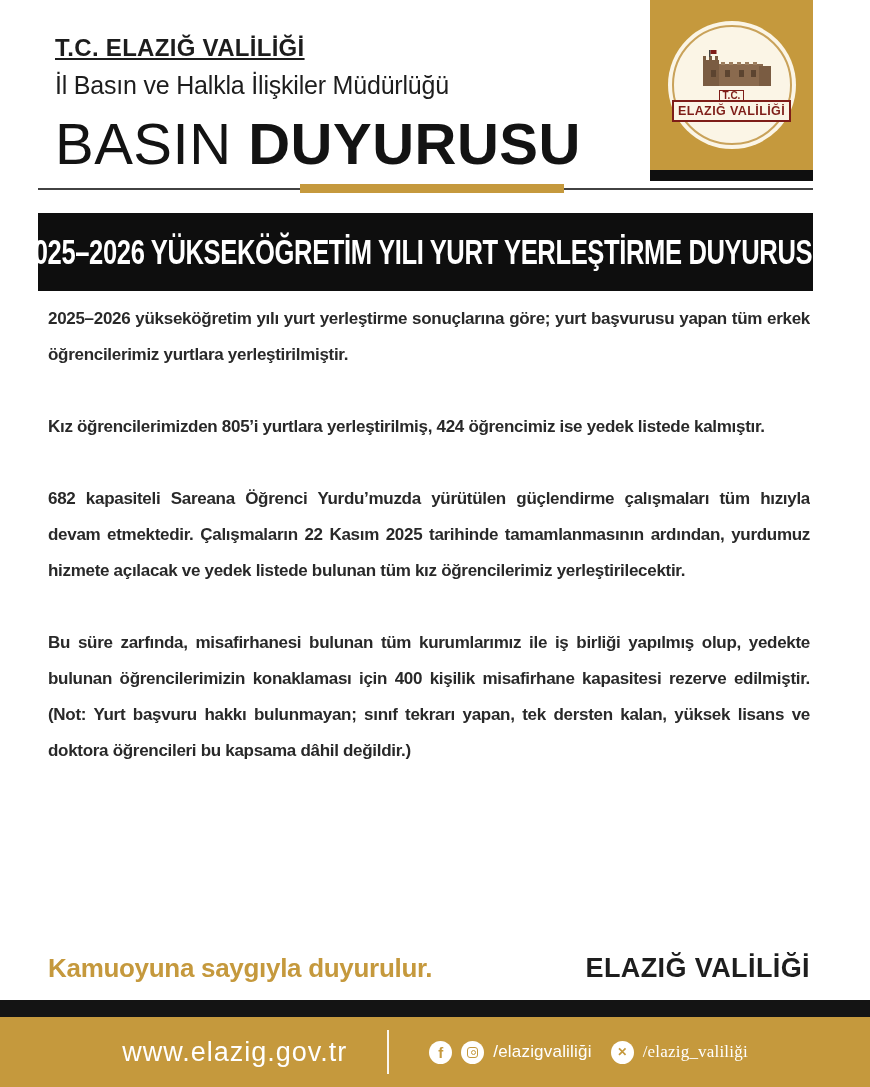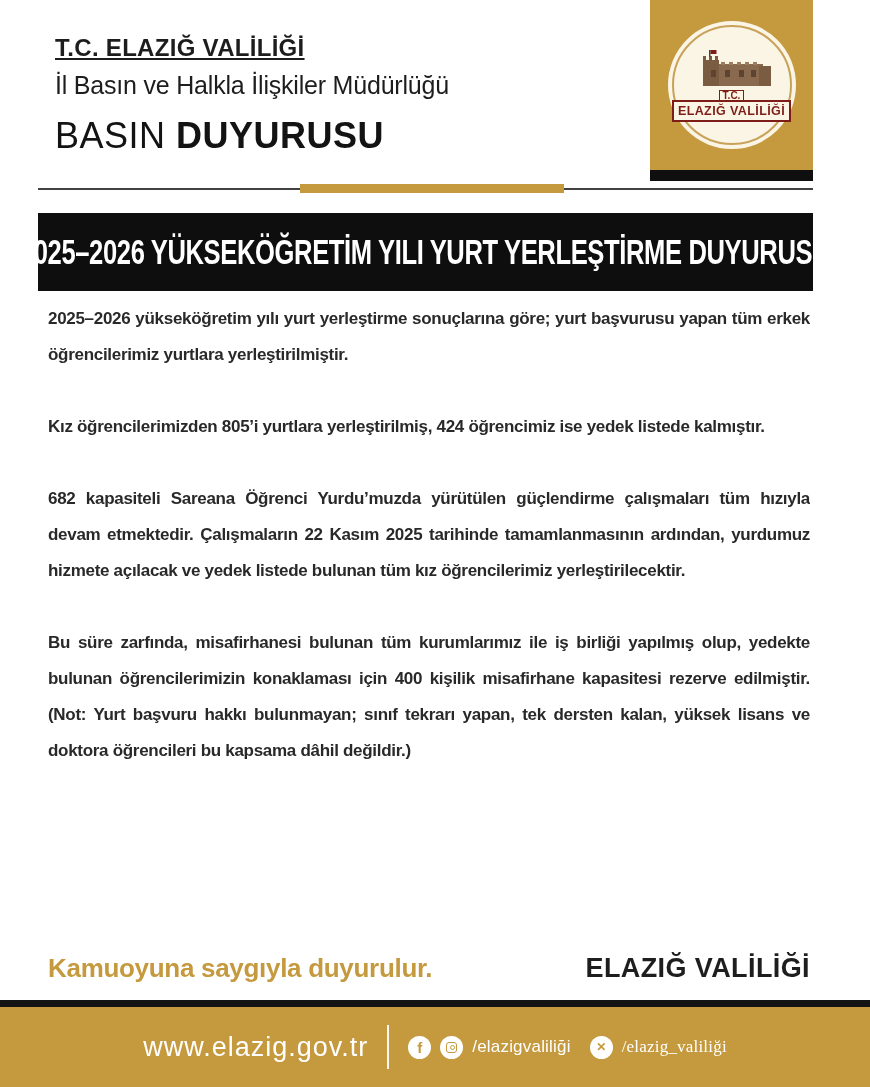--- a/index.html
+++ b/index.html
@@ -39,21 +39,21 @@
   }
   .logo-label{
     border:2px solid var(--logo-red);color:var(--logo-red);background:var(--cream);
     font-weight:700;font-size:12.5px;letter-spacing:0.4px;
     padding:2px 4px;margin-top:-1px;white-space:nowrap;z-index:2;
   }
   
   .header{position:absolute;left:55px;top:34px;}
   .org-title{font-size:24px;font-weight:700;color:var(--ink);letter-spacing:0.3px;text-decoration:underline;}
   .org-subtitle{font-size:25px;font-weight:400;color:var(--ink);margin-top:9px;letter-spacing:-0.2px;}
-  .doc-title{margin-top:8px;font-size:36px;color:#131313;letter-spacing:0.5px;line-height:56px;}
+  .doc-title{margin-top:16px;font-size:58px;color:#131313;letter-spacing:0.5px;line-height:56px;}
   .doc-title .light{font-weight:400;}
   .doc-title .bold{font-weight:700;}
   
   .rule-row{position:absolute;top:184px;left:38px;width:775px;height:10px;}
   .thin-line{position:absolute;top:4px;left:0;right:0;height:2px;background:#424242;}
   .gold-bar{position:absolute;top:0;left:262px;width:264px;height:9px;background:var(--gold);}
   
   .banner{
     position:absolute;top:213px;left:38px;width:775px;height:78px;
     background:var(--banner-bg);display:flex;align-items:center;justify-content:center;
@@ -74,22 +74,22 @@
   }
   .signoff{
     margin-top:auto;margin-bottom:16px;
     display:flex;justify-content:space-between;align-items:baseline;
   }
   .signoff-left{color:var(--gold);font-size:26px;font-weight:700;letter-spacing:-0.3px;}
   .signoff-right{color:#1e1e1e;font-size:27px;font-weight:700;letter-spacing:0.4px;}
   
   .footer-black{position:absolute;left:0;right:0;bottom:69px;height:18px;background:#141414;}
   .footer-gold{
-    position:absolute;left:0;right:0;bottom:0;height:80px;background:var(--gold);
-    display:flex;align-items:center;justify-content:center;gap:19px;
+    position:absolute;left:0;right:0;bottom:0;height:70px;background:var(--gold);
+    display:flex;align-items:center;justify-content:center;gap:40px;
   }
   .website{color:#ffffff;font-size:27px;font-weight:400;letter-spacing:1px;}
   .v-divider{width:2px;height:44px;background:rgba(255,255,255,0.92);}
   .social-group{display:flex;align-items:center;gap:9px;}
   .icon{
     width:23px;height:23px;border-radius:50%;background:#ffffff;color:var(--gold);
     display:flex;align-items:center;justify-content:center;font-weight:700;font-size:15px;
     flex:0 0 auto;
   }
   .icon.x-glyph{font-size:12px;}

